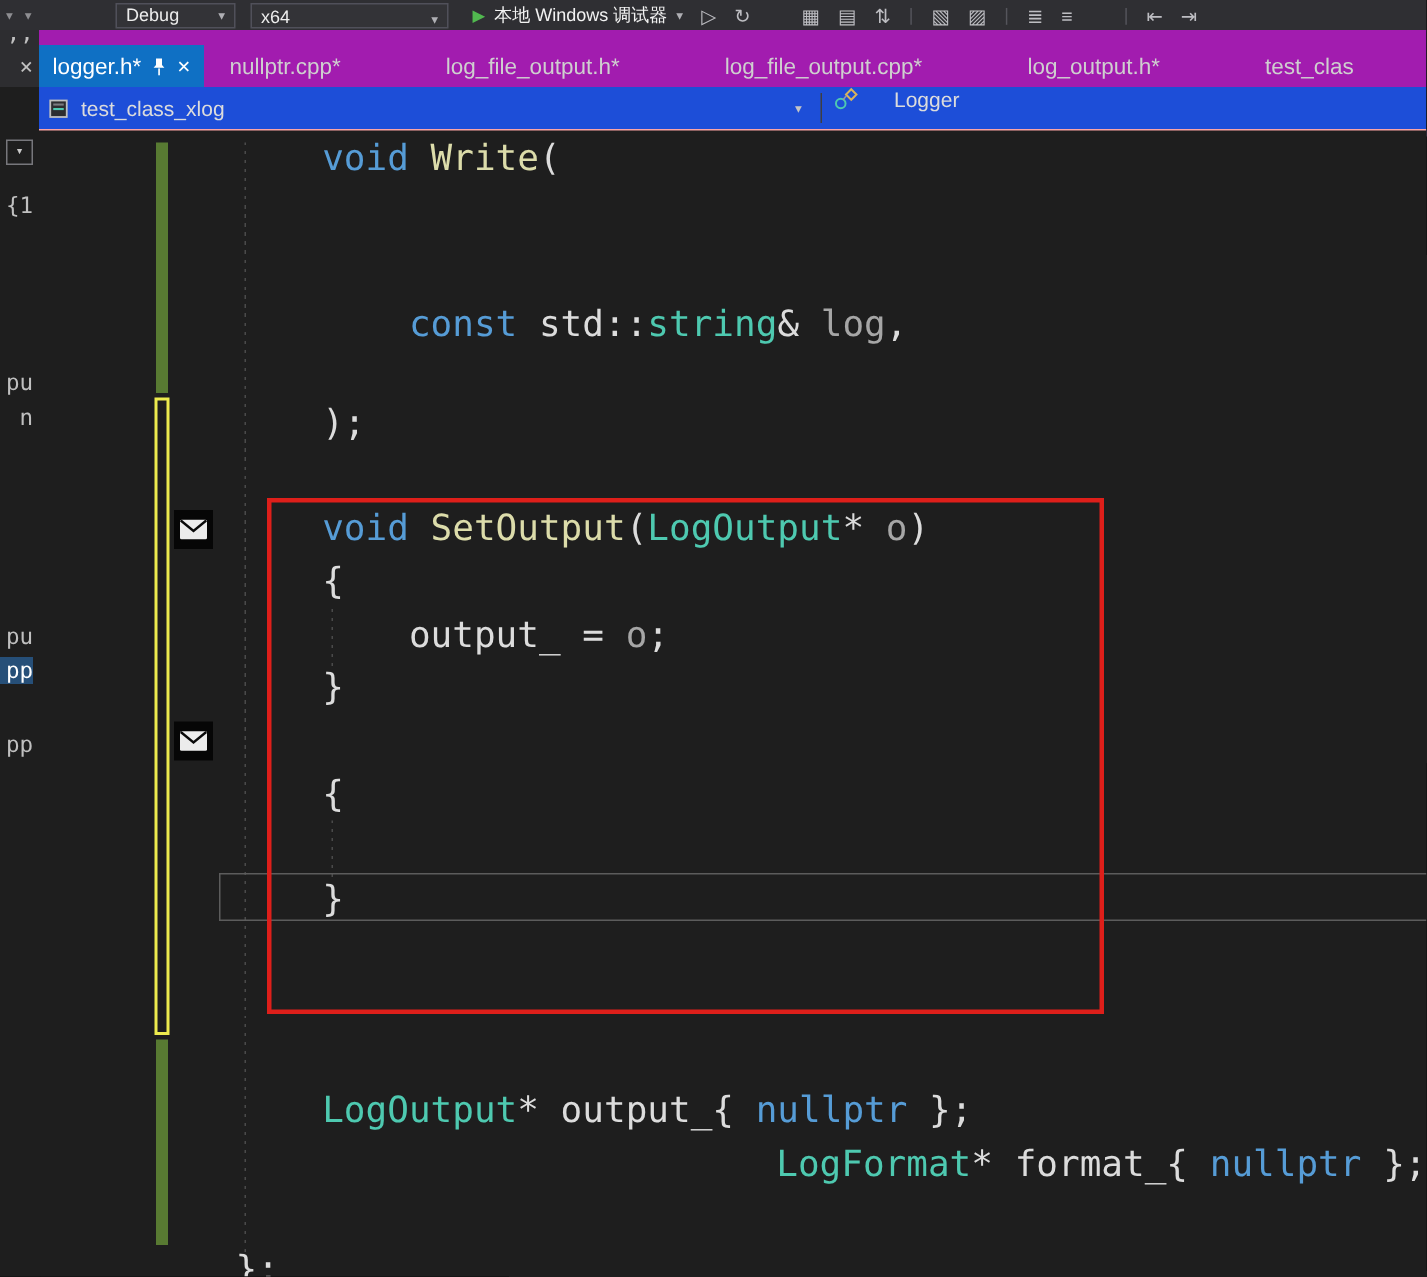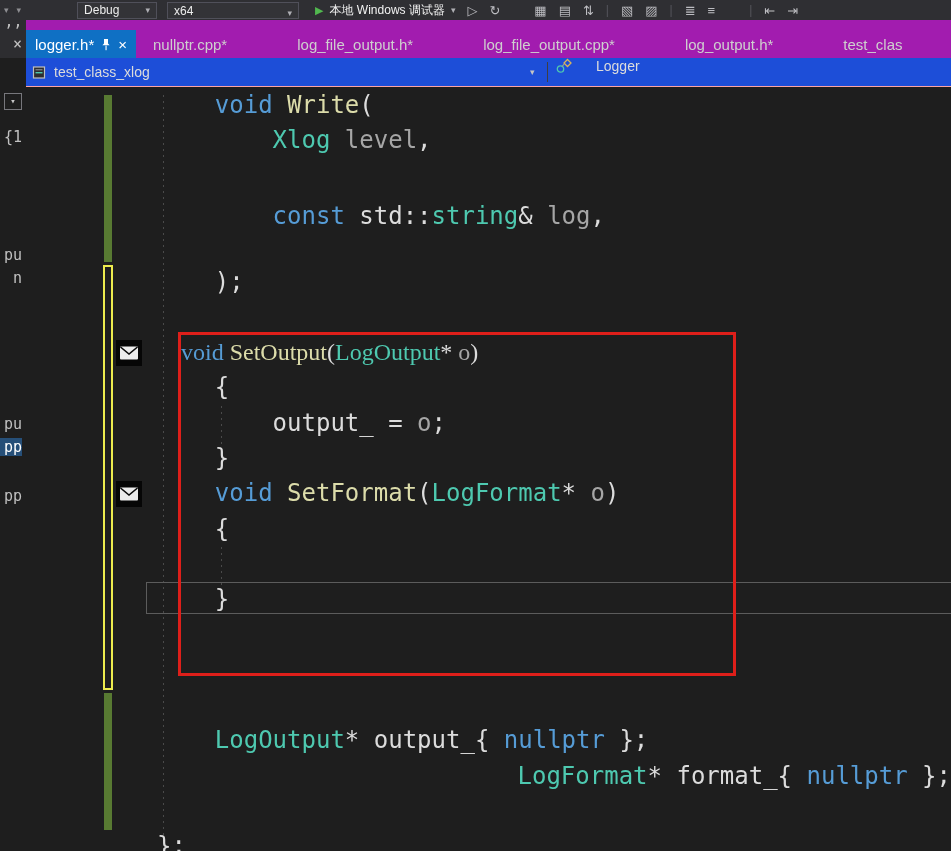--- a/index.html
+++ b/index.html
@@ -209,29 +209,27 @@
   </div>
 
   <div class="guide g0"></div>
   <div class="guide g4a"></div>
   <div class="guide g4b"></div>
 
   <div class="current-line-box"></div>
 
   <div id="code-lines">
       <div class="cl" style="top: 88px;"><span class="tk-p">    </span><span class="tk-k">void</span><span class="tk-p"> </span><span class="tk-f">Write</span><span class="tk-p">(</span></div>
-      <div class="cl" style="top: 123.3px;"><span class="tk-p">        </span><span class="tk-t">Xlog</span><span class="tk-p"> </span><span class="tk-a">level</span><span class="tk-p">,</span></div>
       <div class="cl" style="top: 158.6px; margin-top: 40px;"><span class="tk-p">        </span><span class="tk-k">const</span><span class="tk-p"> </span><span class="tk-p">std</span><span class="tk-p">::</span><span class="tk-t">string</span><span class="tk-p">&amp; </span><span class="tk-a">log</span><span class="tk-p">,</span></div>
       <div class="cl" style="top: 264.5px;"><span class="tk-p">    );</span></div>
       <div class="cl" style="top: 299.8px;"></div>
-      <div class="cl" style="top: 335.1px; font-family: Liberation Serif, serif;"><span class="tk-p">    </span><span class="tk-k">void</span><span class="tk-p"> </span><span class="tk-f">SetOutput</span><span class="tk-p">(</span><span class="tk-t">LogOutput</span><span class="tk-p">* </span><span class="tk-a">o</span><span class="tk-p">)</span></div>
+      <div class="cl" style="top: 335.1px;"><span class="tk-p">    </span><span class="tk-k">void</span><span class="tk-p"> </span><span class="tk-f">SetOutput</span><span class="tk-p">(</span><span class="tk-t">LogOutput</span><span class="tk-p">* </span><span class="tk-a">o</span><span class="tk-p">)</span></div>
       <div class="cl" style="top: 370.4px;"><span class="tk-p">    {</span></div>
       <div class="cl" style="top: 405.7px;"><span class="tk-p">        output_ = </span><span class="tk-a">o</span><span class="tk-p">;</span></div>
       <div class="cl" style="top: 441px;"><span class="tk-p">    }</span></div>
-      <div class="cl" style="top: 476.3px;"><span class="tk-p">    </span><span class="tk-k">void</span><span class="tk-p"> </span><span class="tk-f">SetFormat</span><span class="tk-p">(</span><span class="tk-t">LogFormat</span><span class="tk-p">* </span><span class="tk-a">o</span><span class="tk-p">)</span></div>
       <div class="cl" style="top: 511.6px;"><span class="tk-p">    {</span></div>
       <div class="cl" style="top: 582.2px;"><span class="tk-p">    }</span></div>
       <div class="cl" style="top: 617.5px;"></div>
       <div class="cl" style="top: 652.8px;"></div>
       <div class="cl" style="top: 688.1px;"></div>
       <div class="cl" style="top: 723.4px;"><span class="tk-p">    </span><span class="tk-t">LogOutput</span><span class="tk-p">* output_{ </span><span class="tk-k">nullptr</span><span class="tk-p"> };</span></div>
       <div class="cl" style="top: 758.7px; text-align: right;"><span class="tk-p">    </span><span class="tk-t">LogFormat</span><span class="tk-p">* format_{ </span><span class="tk-k">nullptr</span><span class="tk-p"> };</span></div>
       <div class="cl" style="top: 794px;"></div>
       <div class="cl" style="top: 829.3px;"><span class="tk-p">};</span></div>
     </div>

